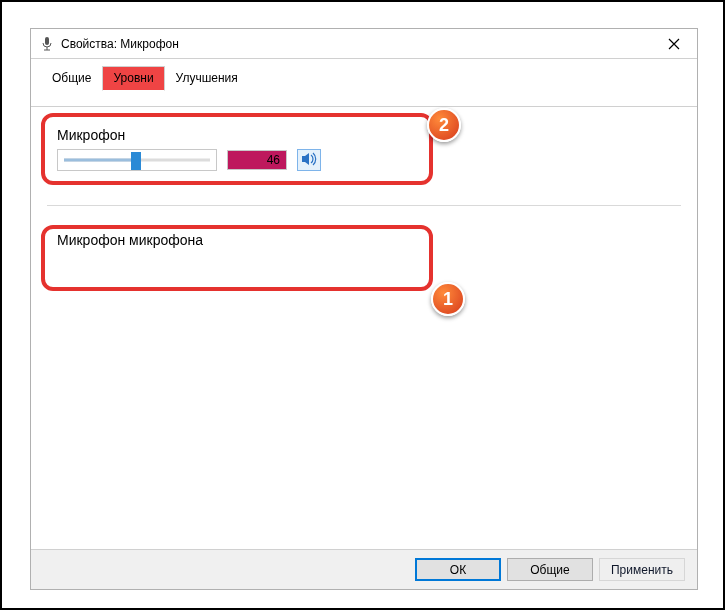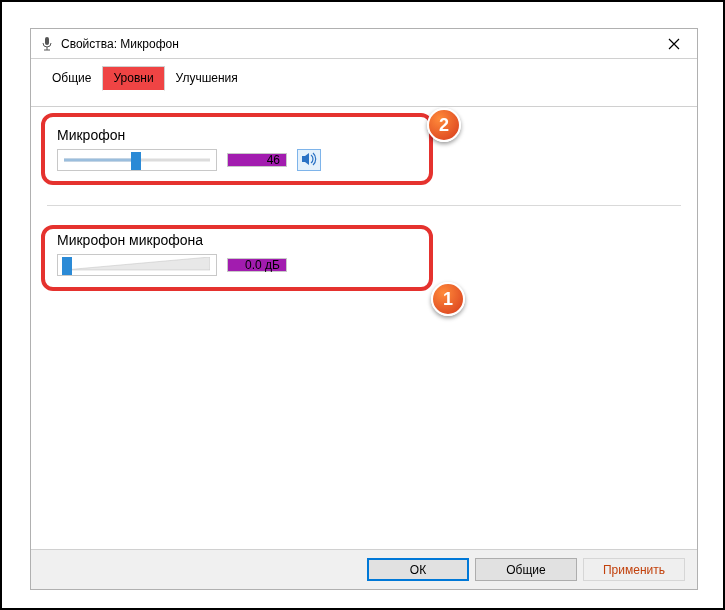--- a/index.html
+++ b/index.html
@@ -15,33 +15,33 @@
 .content { padding: 12px 16px; position: relative; height: 460px; }
 .group { position: relative; margin-bottom: 14px; padding: 8px 10px 14px 10px; }
 .group .label { font-size: 14px; color: #000; margin-bottom: 6px; }
 .slider-row { display: flex; align-items: center; gap: 10px; }
 .slider { position: relative; width: 160px; height: 22px; border: 1px solid #c8c8c8; background: #fff; }
 .slider-track { position: absolute; left: 6px; right: 6px; top: 50%; height: 3px; background: #dcdcdc; transform: translateY(-50%); }
 .slider-fill { position: absolute; left: 6px; top: 50%; height: 3px; background: #9bbedd; transform: translateY(-50%); }
 .slider-thumb { position: absolute; top: 2px; width: 10px; height: 18px; background: #2b8ad6; }
 .slider-tri .wedge { position: absolute; left: 6px; right: 6px; bottom: 4px; height: 14px; }
 .slider-tri .wedge svg { width: 100%; height: 100%; display: block; }
-.valbox { width: 60px; height: 14px; border: 1px solid #c8c8c8; background: #a21caf; display: flex; align-items: center; justify-content: flex-end; padding: 0 6px; }
+.valbox { width: 60px; height: 20px; border: 1px solid #c8c8c8; background: #be185d; display: flex; align-items: center; justify-content: flex-end; padding: 0 6px; }
 .mute-btn { width: 24px; height: 22px; border: 1px solid #7eb4ea; background: #e5f1fb; display: flex; align-items: center; justify-content: center; }
 .divider { border: none; border-top: 1px solid #d9d9d9; margin: 20px 0 18px 0; }
 .highlight-box { position: absolute; border: 4px solid #e5322e; border-radius: 12px; pointer-events: none; }
 .hl1 { left: 10px; top: 6px; width: 392px; height: 72px; }
 .hl2 { left: 10px; top: 118px; width: 392px; height: 66px; }
 .callout { position: absolute; width: 34px; height: 34px; border-radius: 50%; background: radial-gradient(circle at 35% 30%, #ff8a3a, #d63a1c); border: 2px solid #fff; color: #fff; font-weight: bold; font-size: 18px; display: flex; align-items: center; justify-content: center; box-shadow: 0 2px 4px rgba(0,0,0,0.4); }
 .co1 { left: 400px; top: 175px; }
 .co2 { left: 396px; top: 1px; }
 .footer { position: absolute; left: 0; right: 0; bottom: 0; height: 40px; background: #f0f0f0; border-top: 1px solid #d0d0d0; display: flex; justify-content: flex-end; align-items: center; gap: 6px; padding: 0 12px; }
-.btn { width: 102px; height: 23px; border: 1px solid #adadad; background: #e1e1e1; display: flex; align-items: center; justify-content: center; cursor: default; }
+.btn { width: 86px; height: 23px; border: 1px solid #adadad; background: #e1e1e1; display: flex; align-items: center; justify-content: center; cursor: default; }
 .btn.primary { border: 2px solid #0078d7; background: #e1e1e1; }
-.btn.disabled { color: #c2410c; border-color: #d6d6d6; background: #efefef; }
+.btn.disabled { color: #0f172a; border-color: #d6d6d6; background: #efefef; }
 </style>
 </head>
 <body>
 
 <div class="window">
 
   <div class="titlebar">
     <span class="icon">
       <svg width="12" height="14" viewBox="0 0 12 14">
           <rect x="4" y="0" width="4" height="8" rx="2" fill="#555"></rect>
@@ -90,31 +90,20 @@
       </div>
     </div>
 
     <hr class="divider">
 
     <div class="highlight-box hl2"></div>
     <div class="callout co1">1</div>
 
     <div class="group">
       <div class="label">Микрофон микрофона</div>
-      <div class="slider-row">
-        <div class="slider slider-tri">
-          <div class="wedge">
-              <svg viewBox="0 0 148 14" preserveAspectRatio="none">
-                <polygon points="0,13 148,13 148,0" fill="#e8e8e8" stroke="#c0c0c0" stroke-width="0.5"></polygon>
-              </svg>
-            </div>
-          <div class="slider-thumb" style="left:4px"></div>
-        </div>
-        <div class="valbox">0.0 дБ</div>
-      </div>
     </div>
 
   </div>
 
   <div class="footer">
     <div class="btn primary">ОК</div>
     <div class="btn">Общие</div>
     <div class="btn disabled">Применить</div>
   </div>
 

